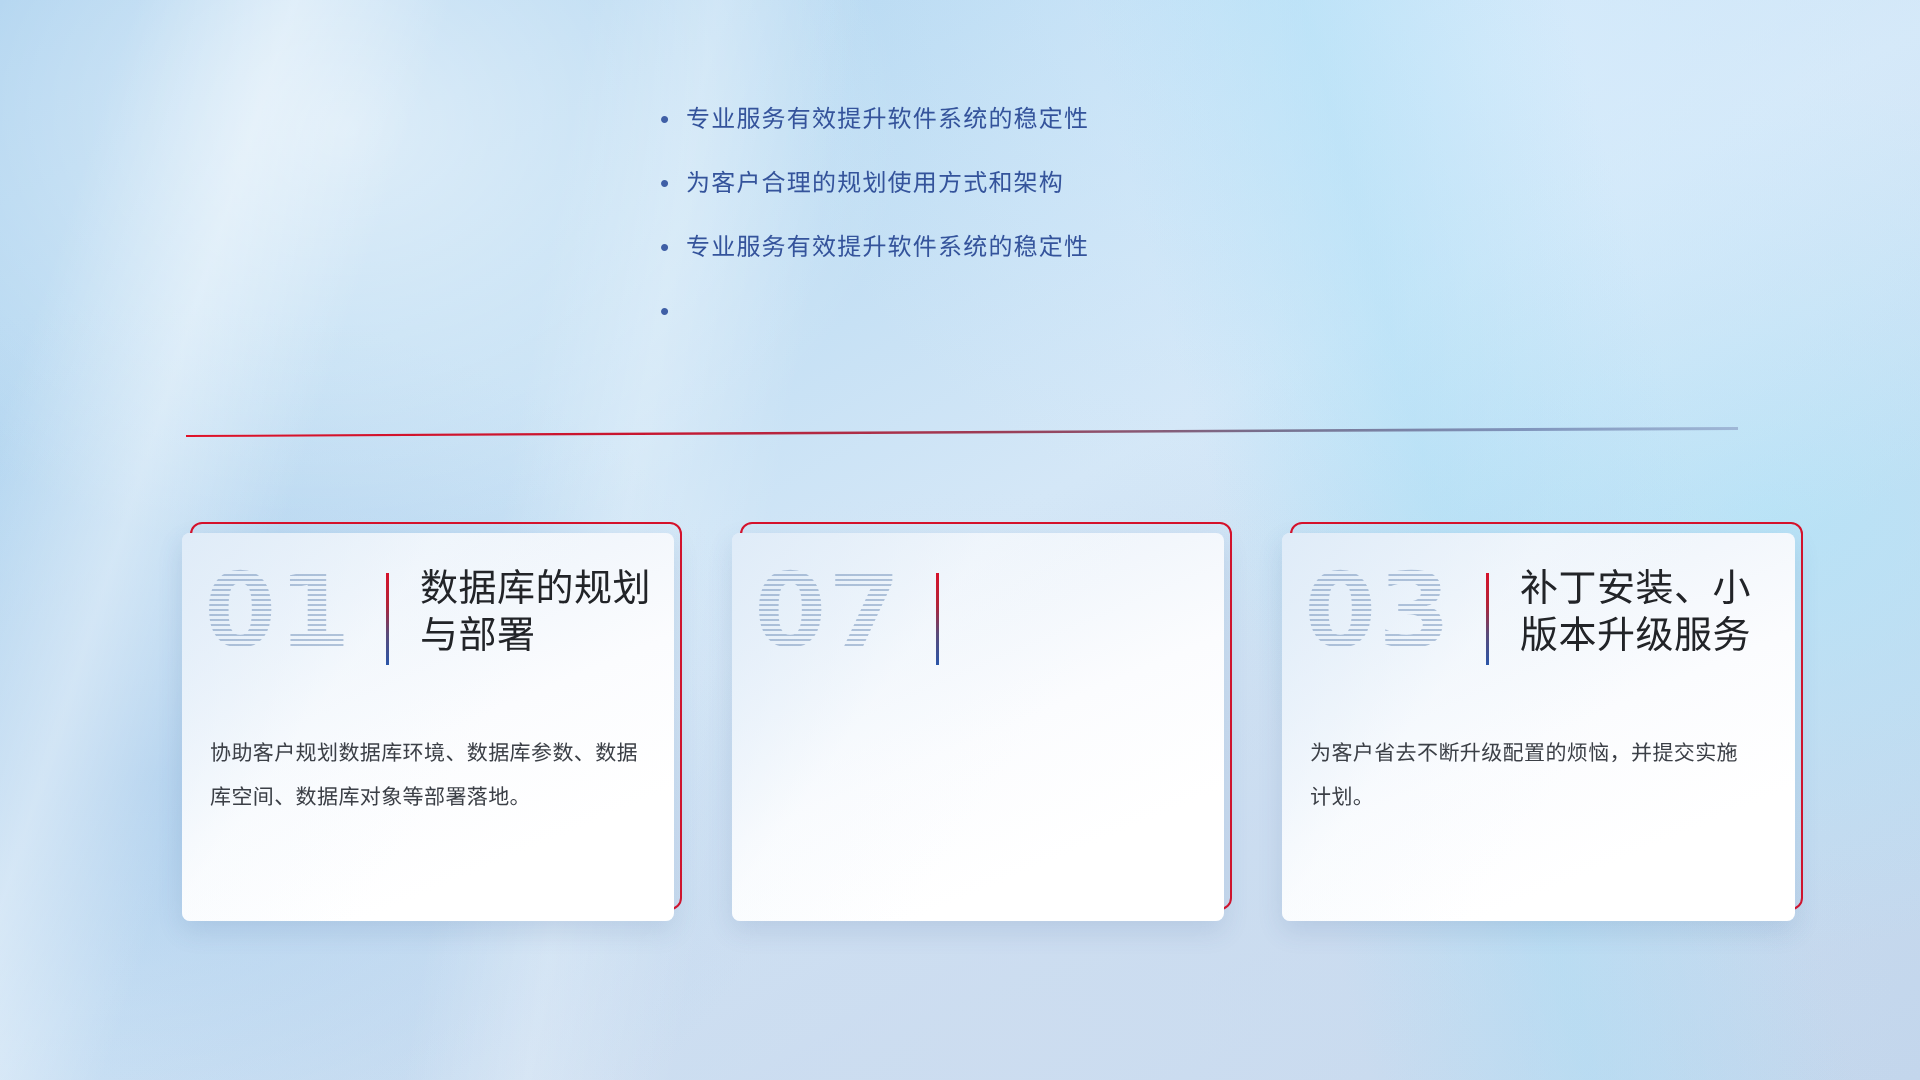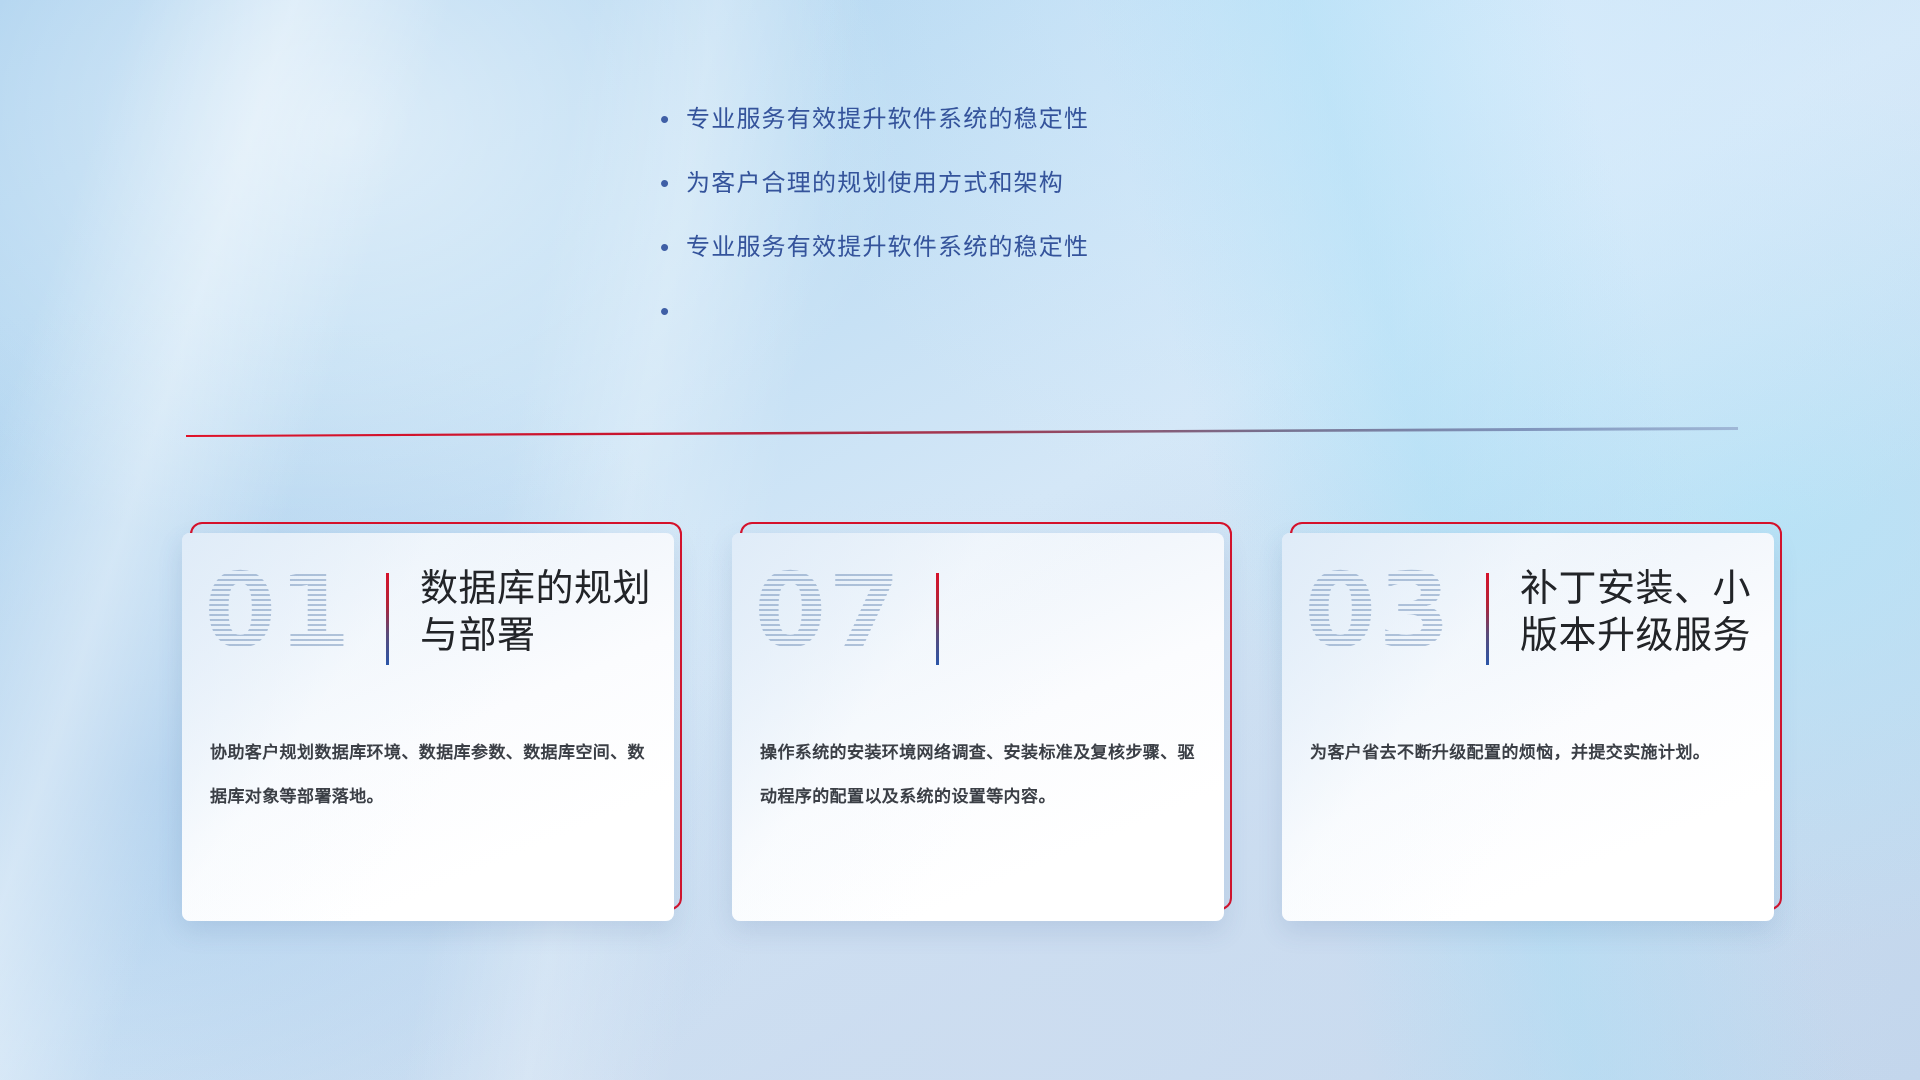--- a/index.html
+++ b/index.html
@@ -95,21 +95,21 @@
     height: 400px;
   }
   .card {
     position: absolute;
     top: 0;
     width: 492px;
     height: 388px;
   }
   .card.c1 { left: 0px; }
   .card.c2 { left: 550px; }
-  .card.c3 { left: 1100px; }
+  .card.c3 { left: 1100px; padding-left: 21px; }
 
   
   .card-outline {
     position: absolute;
     left: 8px;
     top: 6px;
     width: 100%;
     height: 100%;
     border: 2px solid #d6122b;
     border-radius: 12px;
@@ -182,25 +182,25 @@
     line-height: 47px;
     color: #222428;
     letter-spacing: 0.5px;
     font-weight: 400;
   }
   .card-body {
     position: absolute;
     left: 28px;
     top: 198px;
     width: 436px;
-    font-size: 17px;
+    font-size: 21px;
     line-height: 44px;
     color: #3b3f46;
     letter-spacing: 0.4px;
-    font-weight: 700;
+    font-weight: 400;
   }
 </style>
 </head>
 <body>
 
 <div id="slide">
 
   <div class="bullets">
 
     <div class="bullet-row">
@@ -257,21 +257,20 @@
     </div>
 
     <div class="card c2">
       <div class="card-outline"></div>
       <div class="card-panel">
         <div class="card-sheen"></div>
         <div class="card-head">
           <div class="card-num">07</div>
           <div class="card-rule"></div>
         </div>
-        <div class="card-body">操作系统的安装环境网络调查、安装标准及复核步骤、驱动程序的配置以及系统的设置等内容。</div>
       </div>
     </div>
 
     <div class="card c3">
       <div class="card-outline"></div>
       <div class="card-panel">
         <div class="card-sheen"></div>
         <div class="card-head">
           <div class="card-num">03</div>
           <div class="card-rule"></div>

